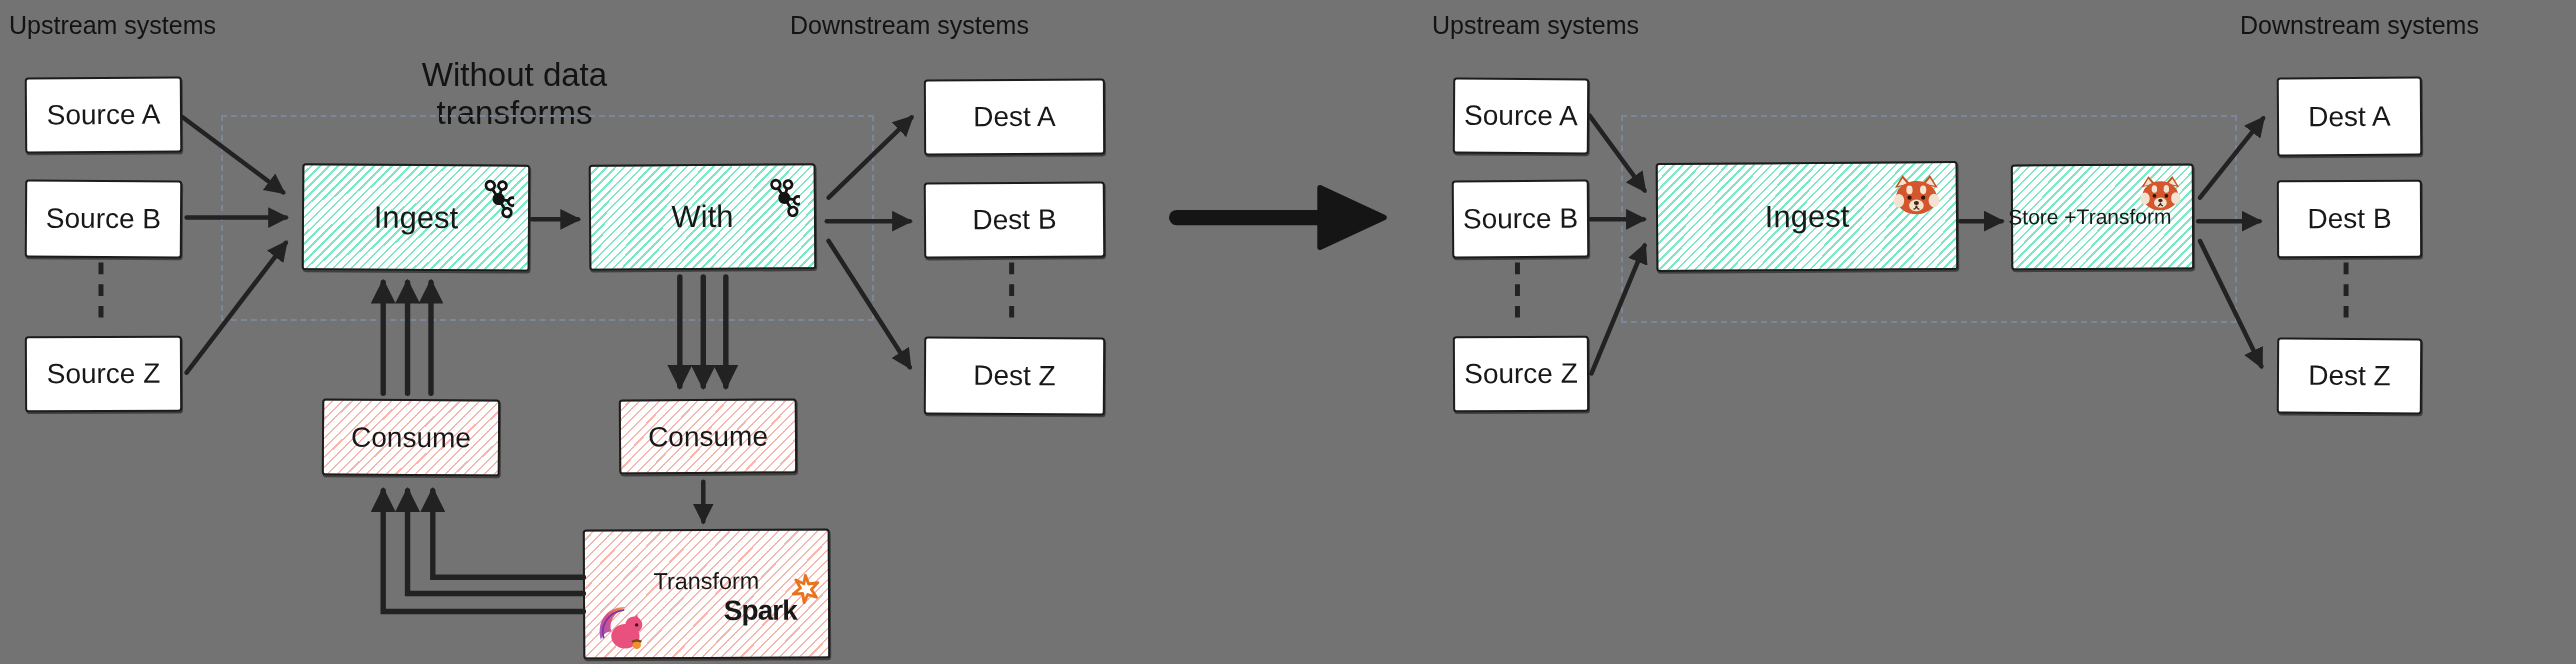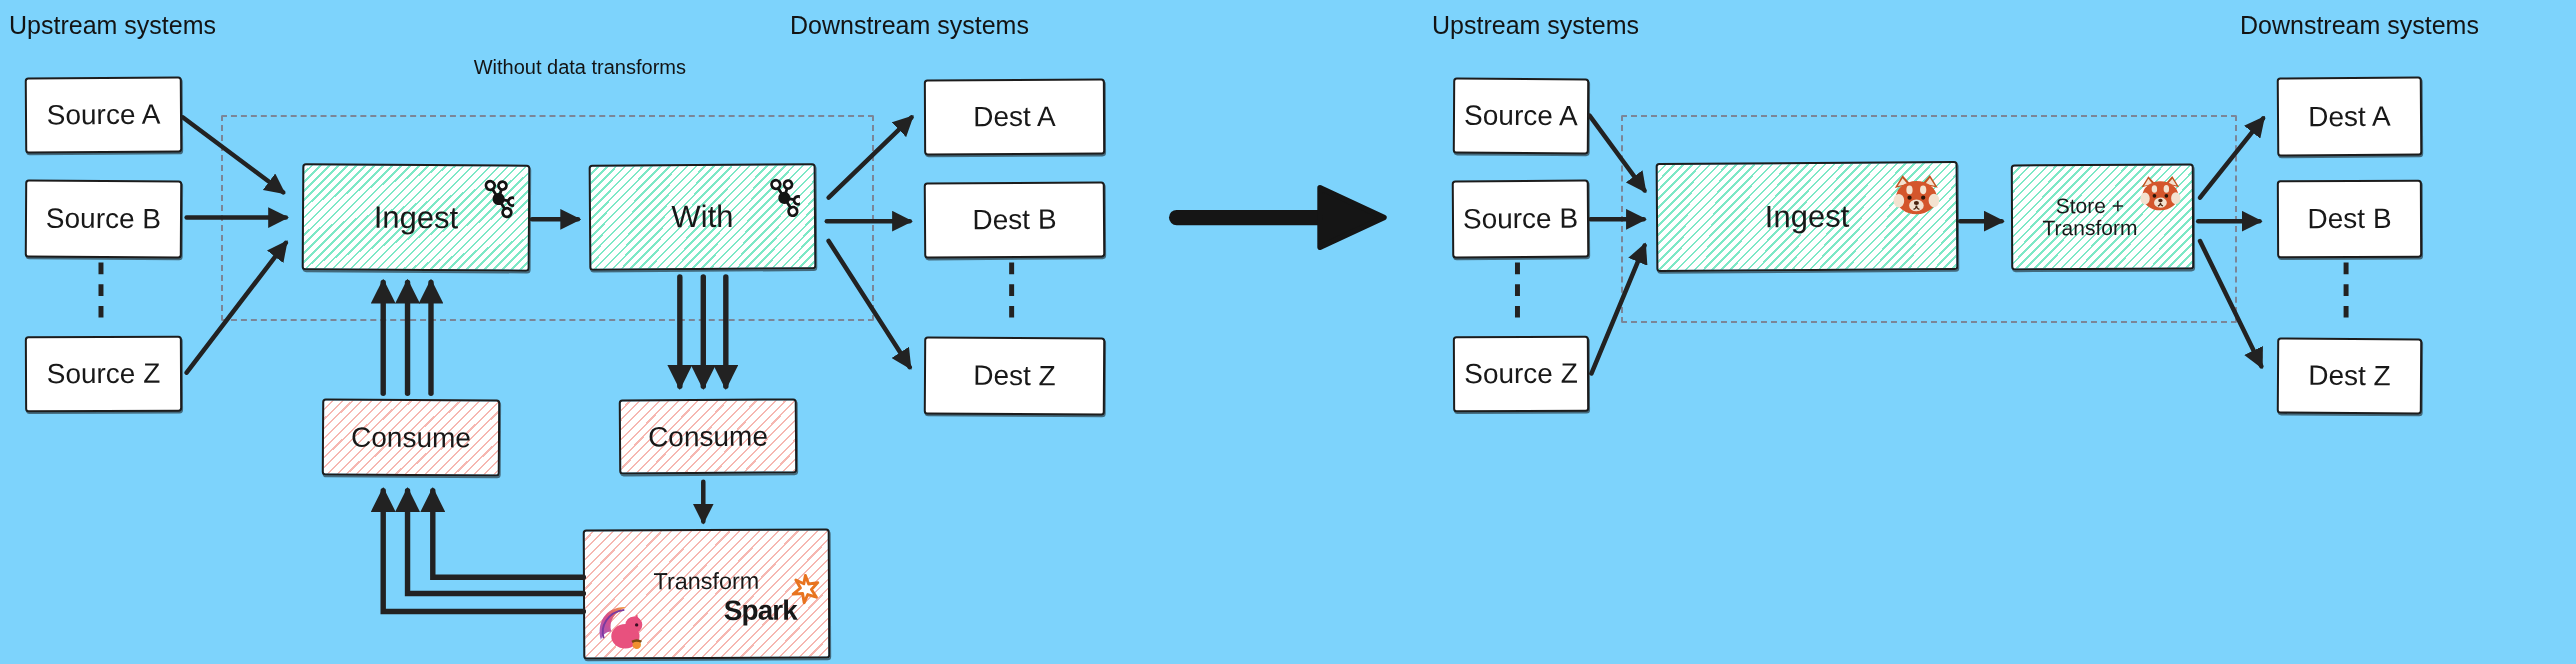--- a/index.html
+++ b/index.html
@@ -1,30 +1,30 @@
 <!DOCTYPE html>
 <html style="font-size:14.4px"><head>
 <meta charset="utf-8">
 <style>
   html,body{margin:0;padding:0;background:#fff}
-  .canvas{position:relative;width:2576px;height:665px;background:#7dd3fc;overflow:hidden;
+  .canvas{position:relative;width:2576px;height:665px;background:#737373;overflow:hidden;
           font-family:"Liberation Sans", sans-serif;color:#1f1f1f}
   .lbl{position:absolute;font-size:25px;color:#131313;white-space:nowrap}
-  .title{position:absolute;font-size:20px;color:#131313;text-align:right}
+  .title{position:absolute;font-size:33px;color:#131313;text-align:center}
   .box{position:absolute;border:2.7px solid #1c1c1c;border-radius:3.6px;background:#fff;
        display:flex;align-items:center;justify-content:center;text-align:center;
        box-shadow:0.9px 1.8px 0 rgba(20,20,20,.55)}
   .box span{font-size:28px;color:#181818}
   .big span{font-size:31px}
   .teal{background:repeating-linear-gradient(135deg,#ffffff 0px,#ffffff 4.5px,#7de8c6 4.5px,#7de8c6 6.3px)}
   .pink{background:repeating-linear-gradient(135deg,#ffffff 0px,#ffffff 5.4px,#f6b7b1 5.4px,#f6b7b1 6.9px)}
   .dashedzone{position:absolute;border:2.3px dashed #7b8698;border-radius:1.8px}
   .icon{position:absolute}
   .r1{transform:rotate(-.4deg)} .r2{transform:rotate(.35deg)} .r3{transform:rotate(-.25deg)}
-  .stackedlbl{display:flex;flex-direction:column;line-height:1.05}
+  .stackedlbl{display:flex;flex-direction:row;line-height:1.05}
   .stackedlbl span{font-size:21px}
   .sparkword{font-size:27px;font-weight:700;letter-spacing:-0.9px;color:#413f44}
   svg.overlay{position:absolute;left:0;top:0;pointer-events:none}
 </style>
 </head>
 <body>
 
 <div class="canvas">
 
   <div class="lbl" style="left:9px;top:10.8px">Upstream systems</div>

